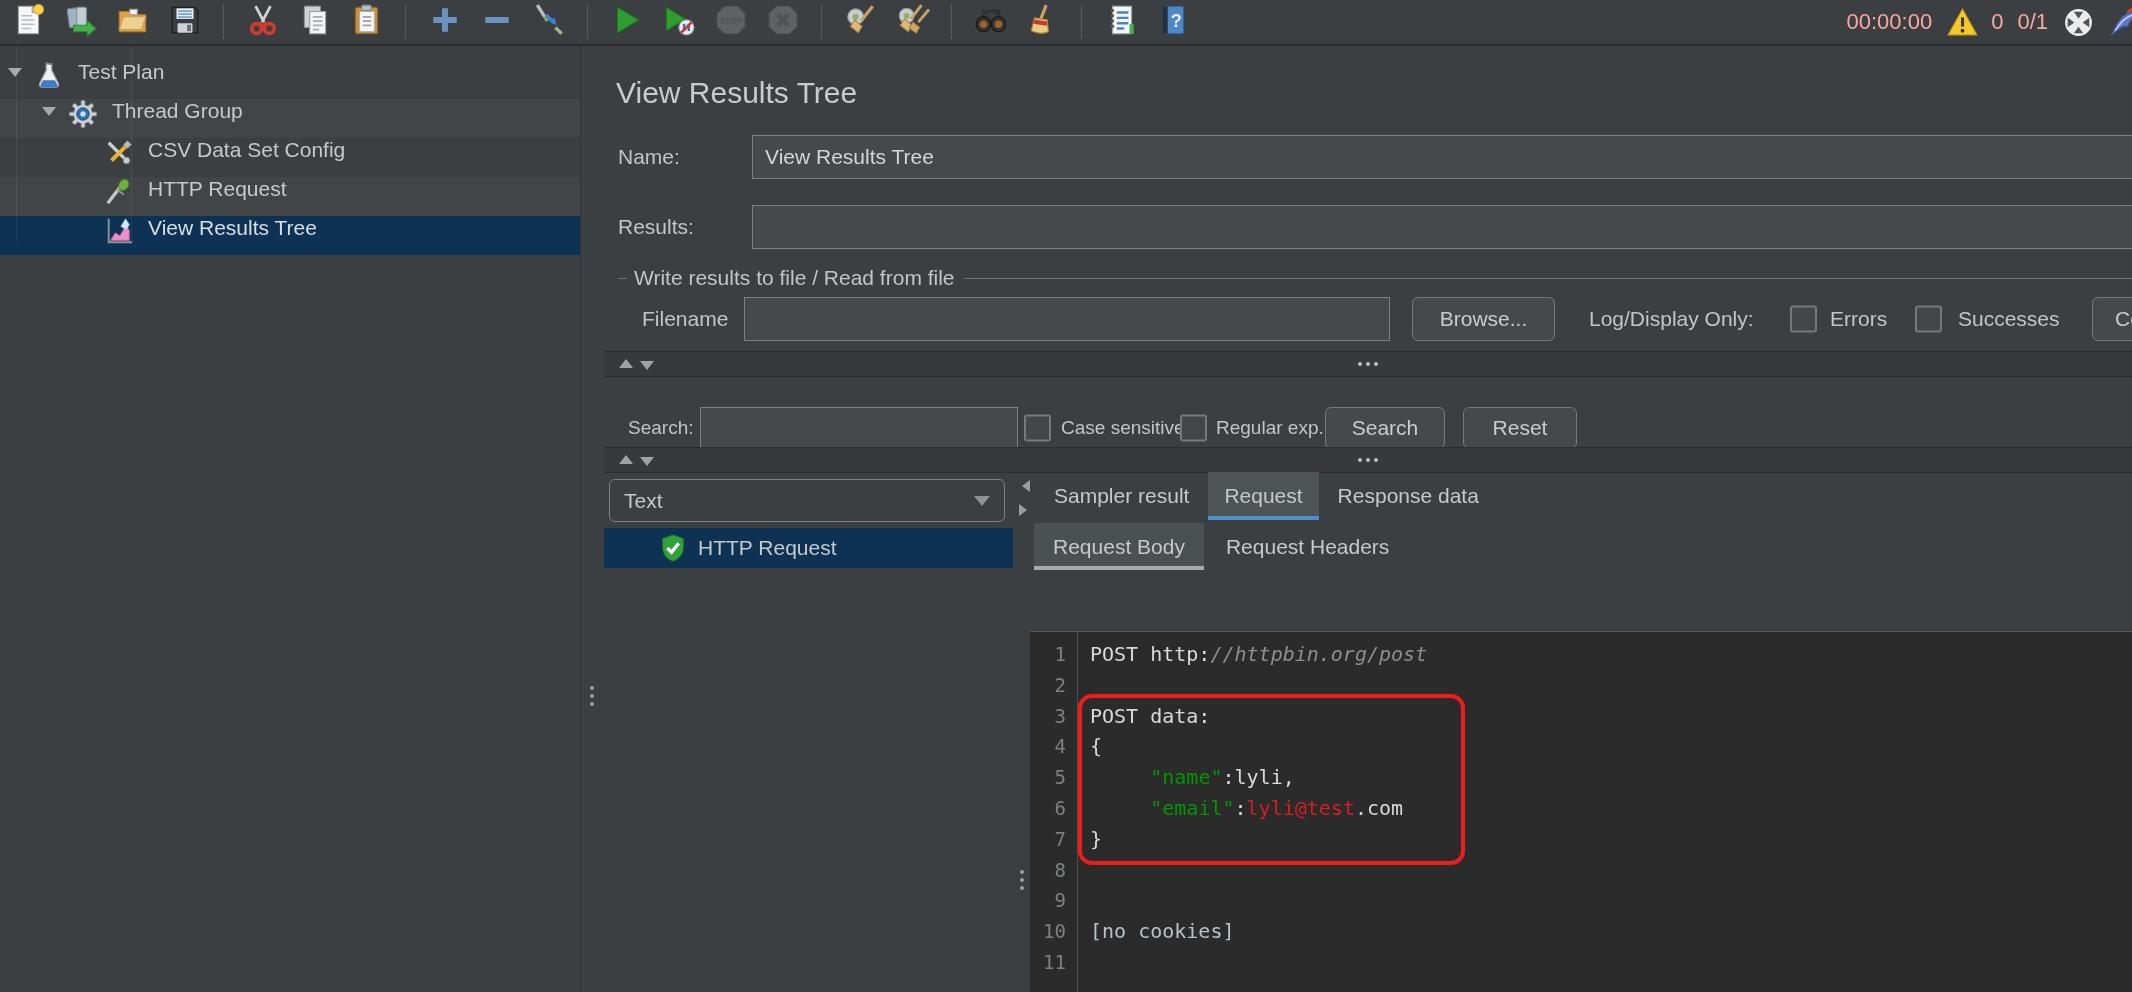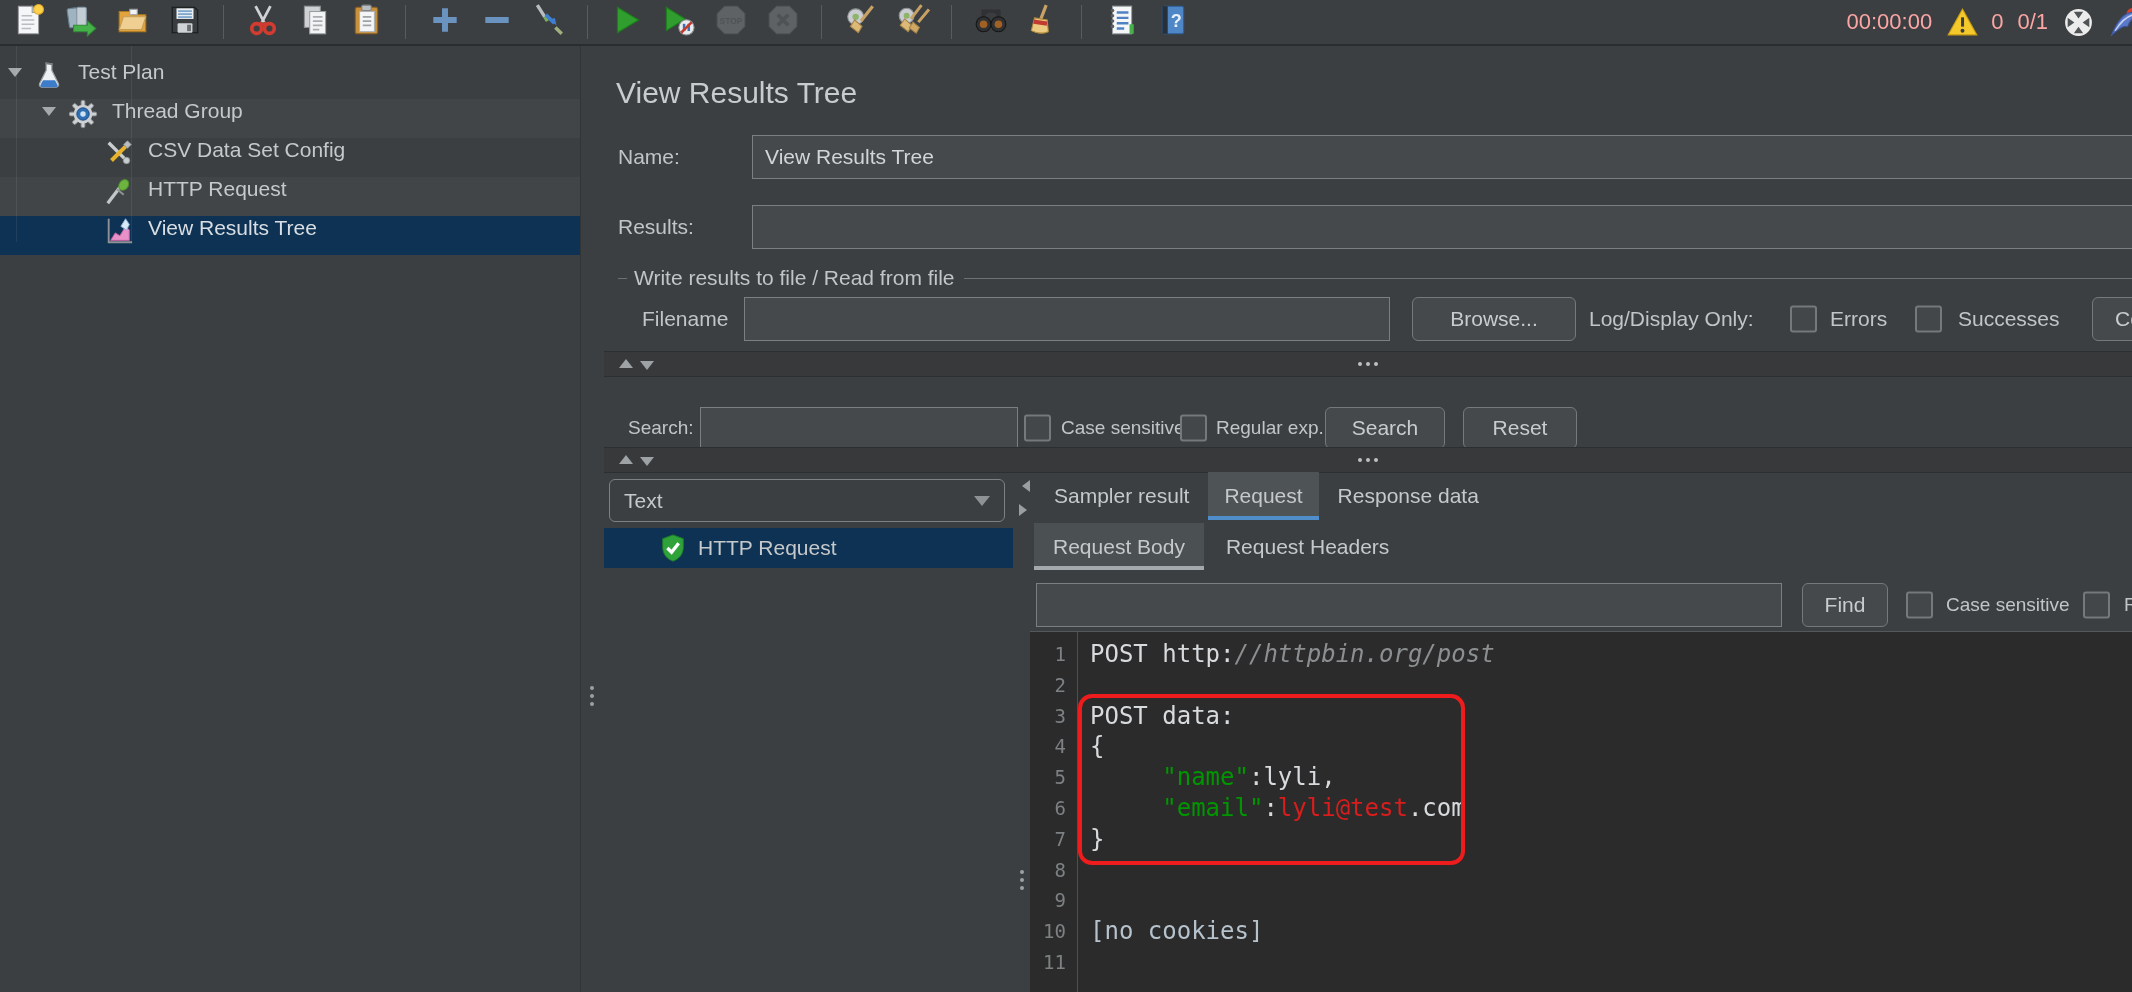--- a/index.html
+++ b/index.html
@@ -92,21 +92,21 @@
   .subtab{padding:0 19px}
   .subtab.selected{background:#4b5052}
   .subtab.selected::after{content:"";position:absolute;left:0;right:0;bottom:0;height:4px;background:#a3a9ad}
   .find-row{position:absolute;left:0;top:110px;right:0;height:46px}
   
   .editor{position:absolute;left:0;top:159px;right:0;bottom:0;background:#2b2b2b;
     border-top:1px solid #55585a;display:flex;font-family:"DejaVu Sans Mono",monospace}
   .gutter{width:48px;flex:none;padding-top:7px;border-right:1px solid #4d5052;box-sizing:border-box}
   .ln{display:block;height:30.8px;line-height:30.8px;text-align:right;padding-right:11px;color:#7d8183;font-size:19px}
   .codewrap{position:relative;flex:1}
-  .code{padding:7px 0 0 12px;font-size:24px}
+  .code{padding:7px 0 0 12px;font-size:20px}
   .cl{height:30.8px;line-height:30.8px;white-space:pre}
   .c-plain{color:#d8dbdd}
   .c-comment{color:#8c8f91;font-style:italic}
   .c-string{color:#009600}
   .c-error{color:#d91d1d}
   .c-cookie{color:#b6c2cc}
   .anno{position:absolute;left:0;top:62px;width:379px;height:163px;border:4px solid #ee1c1c;border-radius:14px}
 </style>
 </head>
 <body>
@@ -393,21 +393,21 @@
 
   <div class="group-legend">
     <span class="gl a"></span>
     <span class="lbl">Write results to file / Read from file</span>
     <span class="gl b"></span>
   </div>
 
   <div class="row filename-row" style="left:14px;right:0">
     <span class="pos lbl" style="left:24px">Filename</span>
     <input class="pos field" style="left: 126px; width: 646px; height: 44px;" value="">
-    <div class="pos btn" style="left:794px;width:164px;height:44px">Browse...</div>
+    <div class="pos btn" style="left:794px;width:143px;height:44px">Browse...</div>
     <span class="pos lbl" style="left:971px">Log/Display Only:</span>
     <span class="pos cb" style="left:1172px"></span>
     <span class="pos lbl" style="left:1212px">Errors</span>
     <span class="pos cb" style="left:1297px"></span>
     <span class="pos lbl" style="left:1340px">Successes</span>
     <div class="pos btn" style="left:1474px;width:130px;height:44px;justify-content:flex-start;padding-left:22px">Con</div>
   </div>
 
   <div class="hsplitter sp1">
     <span class="sp-ar">
@@ -474,28 +474,20 @@
     <div class="tabs" id="main-tabs">
         <span class="tab">Sampler result</span>
         <span class="tab selected">Request</span>
         <span class="tab">Response data</span>
       </div>
     <div class="subtabs" id="sub-tabs">
         <span class="subtab selected">Request Body</span>
         <span class="subtab">Request Headers</span>
       </div>
 
-    <div class="find-row">
-      <input class="pos field" style="left: 6px; width: 746px; height: 44px;" value="">
-      <div class="pos btn" style="left:772px;width:86px;height:44px">Find</div>
-      <span class="pos cb" style="left:876px"></span>
-      <span class="pos lbl-s" style="left:916px">Case sensitive</span>
-      <span class="pos cb" style="left:1053px"></span>
-      <span class="pos lbl-s" style="left:1094px">R</span>
-    </div>
 
     <div class="editor">
       <div class="gutter" id="gutter">
           <span class="ln">1</span>
           <span class="ln">2</span>
           <span class="ln">3</span>
           <span class="ln">4</span>
           <span class="ln">5</span>
           <span class="ln">6</span>
           <span class="ln">7</span>

